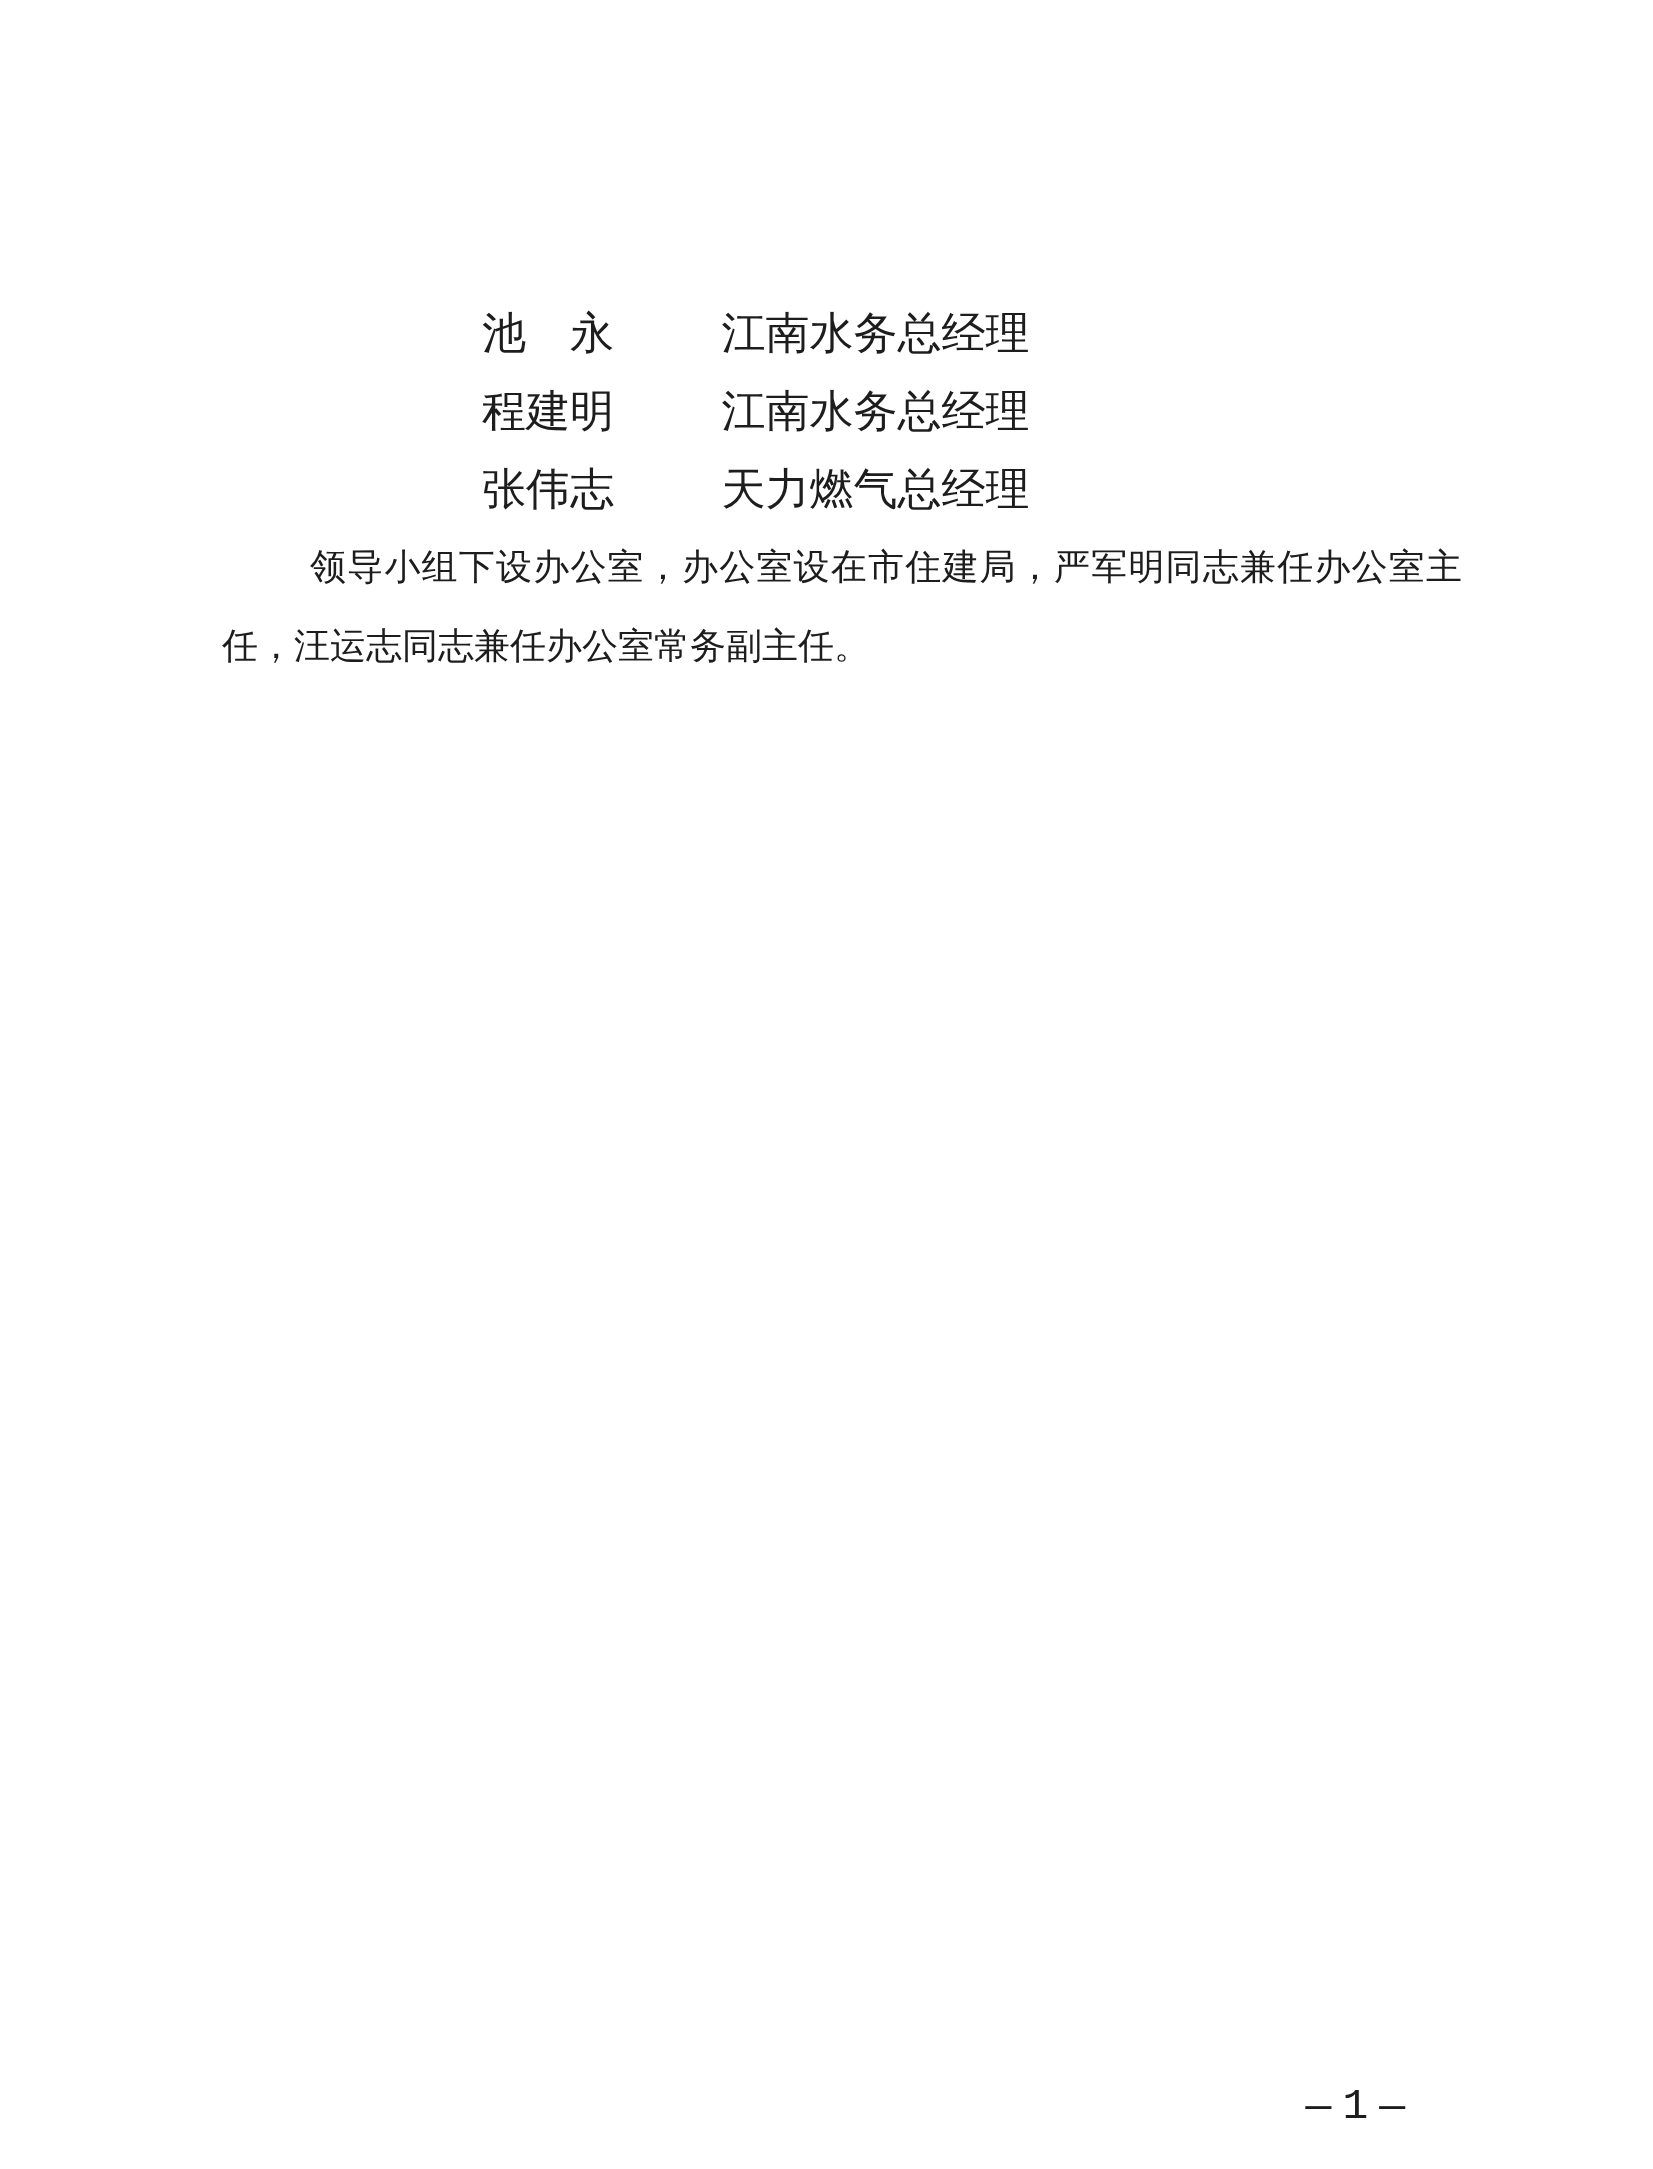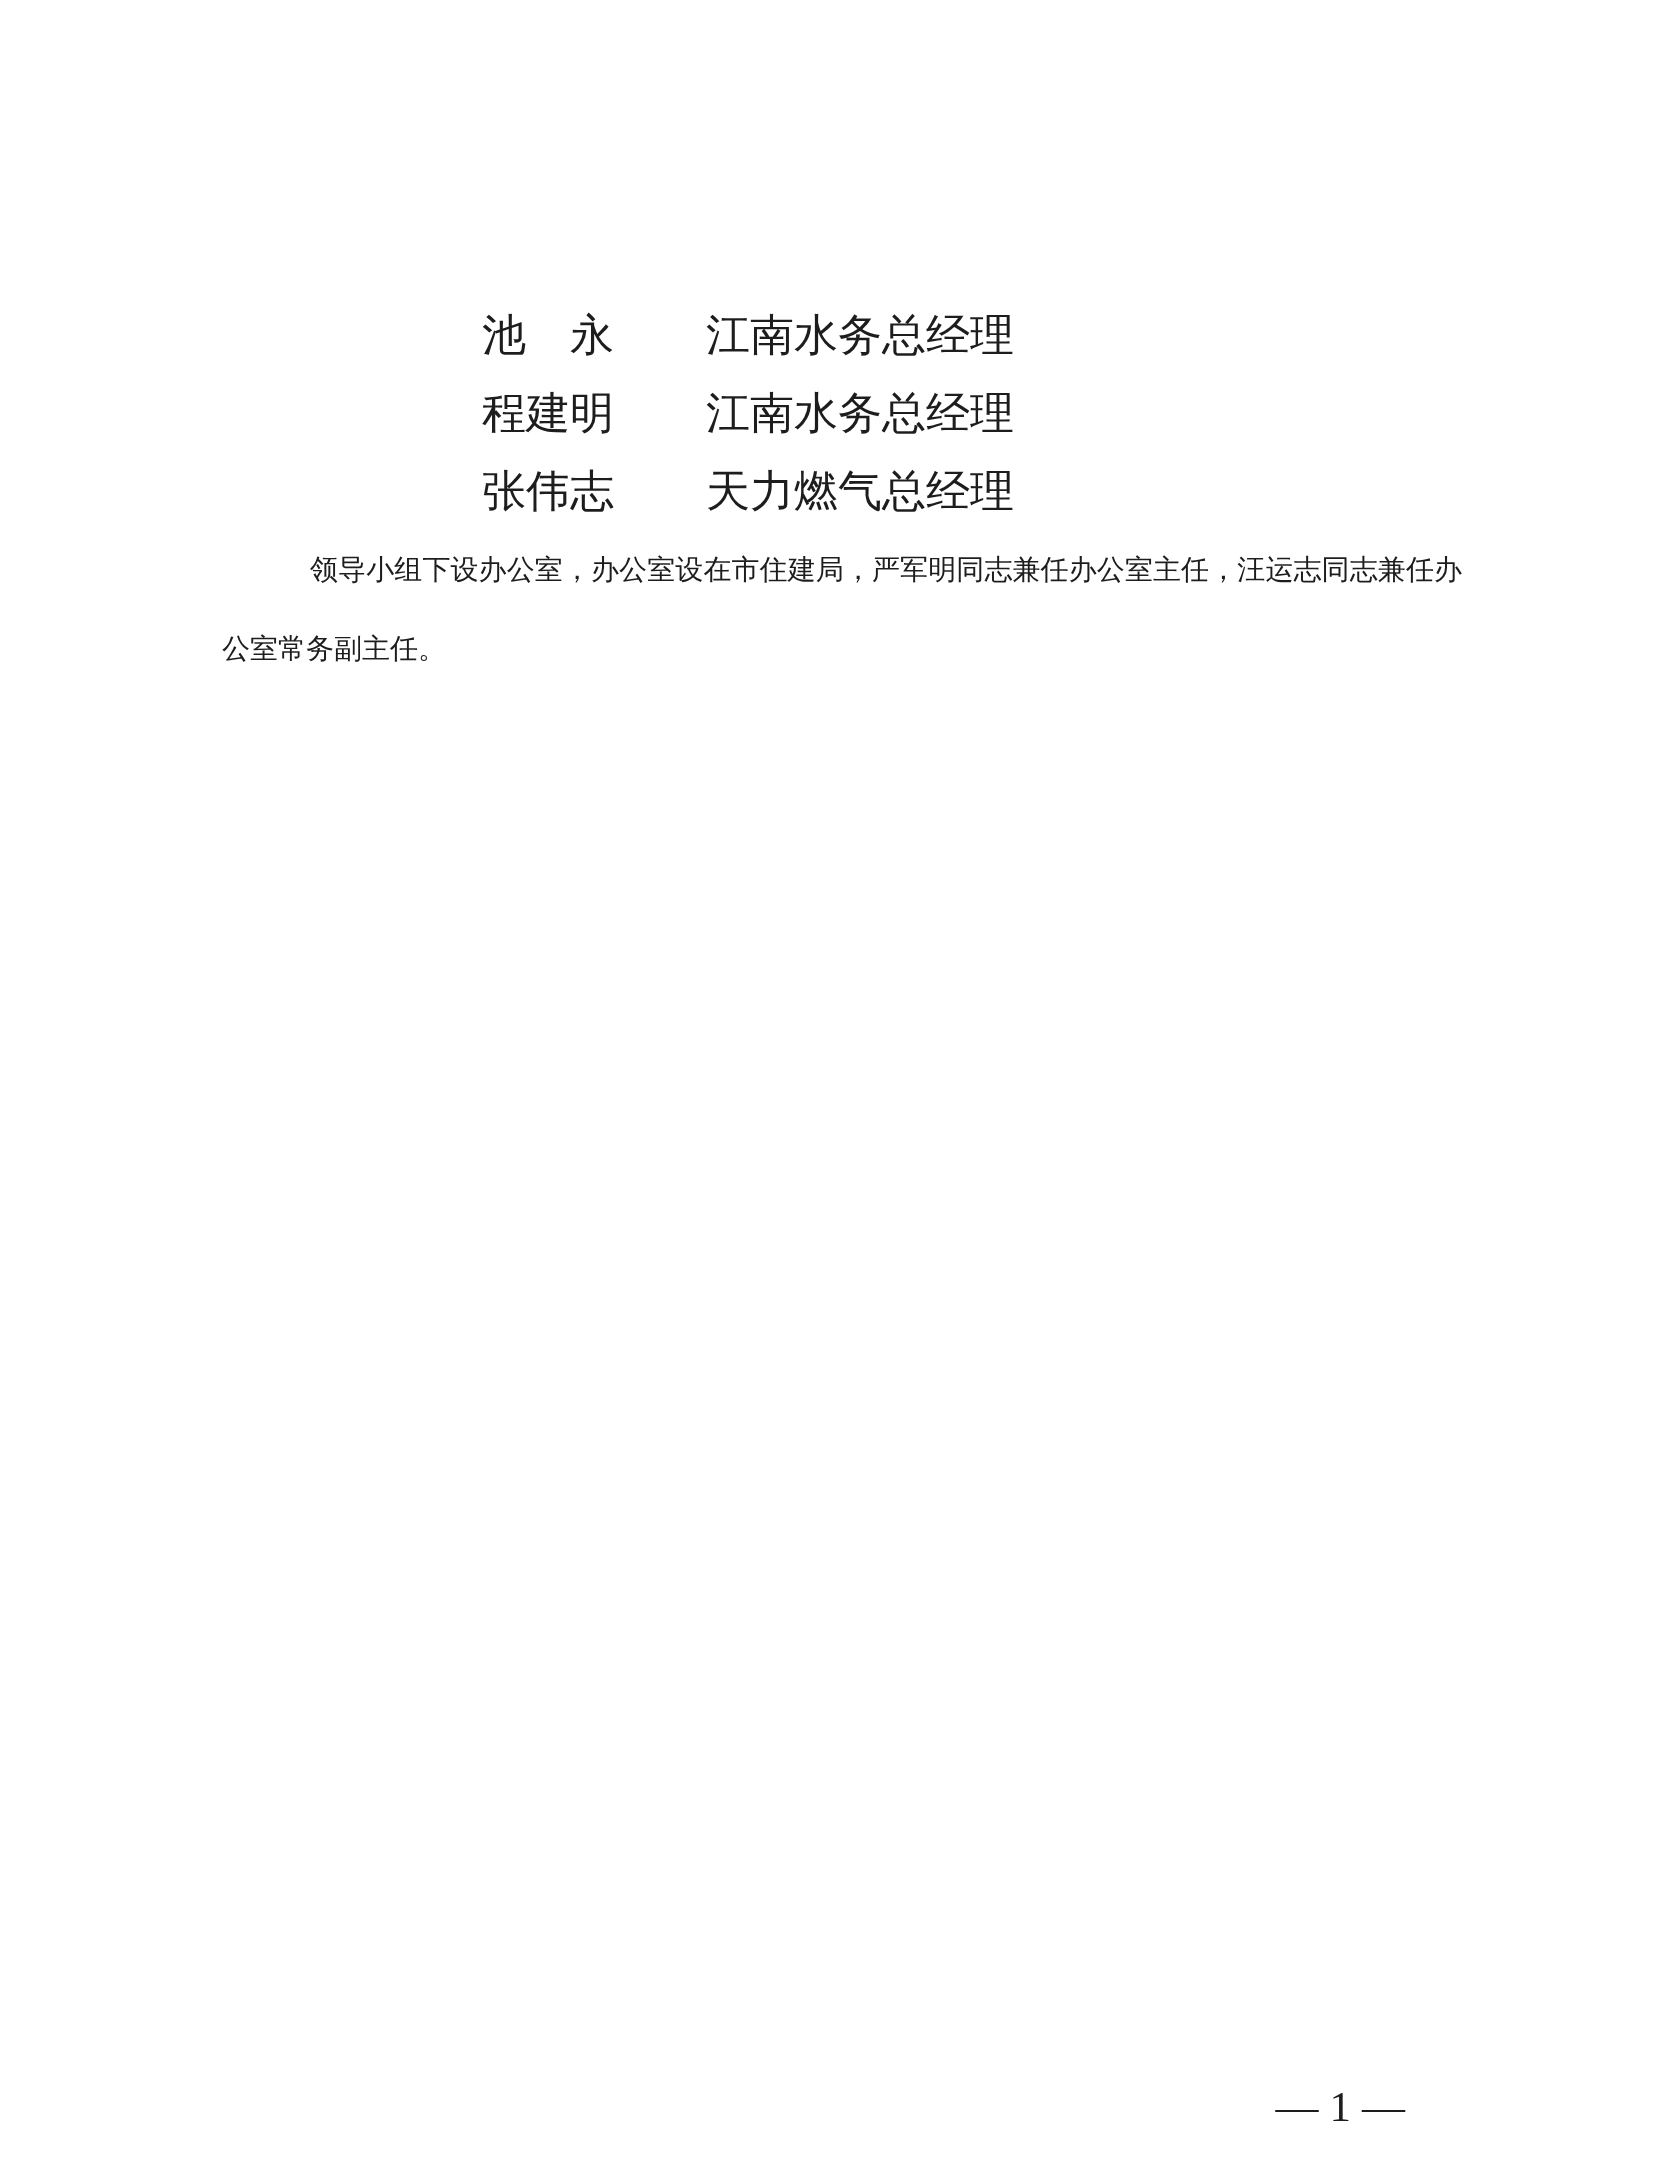--- a/index.html
+++ b/index.html
@@ -6,21 +6,21 @@
     margin: 0;
     padding: 0;
     background: #ffffff;
   }
   .page {
     position: relative;
     width: 1653px;
     height: 2169px;
     background: #ffffff;
     overflow: hidden;
-    font-family: Liberation Serif, serif;
+    font-family: Liberation Mono, monospace;
     color: #1d1d1d;
     border-radius: 16px;
   }
   
   .member-row {
     position: absolute;
     left: 482px;
     font-size: 44px;
     line-height: 44px;
     white-space: nowrap;
@@ -38,21 +38,21 @@
     display: inline-block;
     vertical-align: top;
   }
   
   .body-paragraph {
     position: absolute;
     left: 222px;
     top: 530px;
     width: 1240px;
     margin: 0;
-    font-size: 28px;
+    font-size: 36px;
     line-height: 79px;
     text-align: justify;
     text-indent: 88px;
     font-weight: 400;
   }
   
   .page-footer {
     position: absolute;
     top: 2085px;
     right: 248px;

